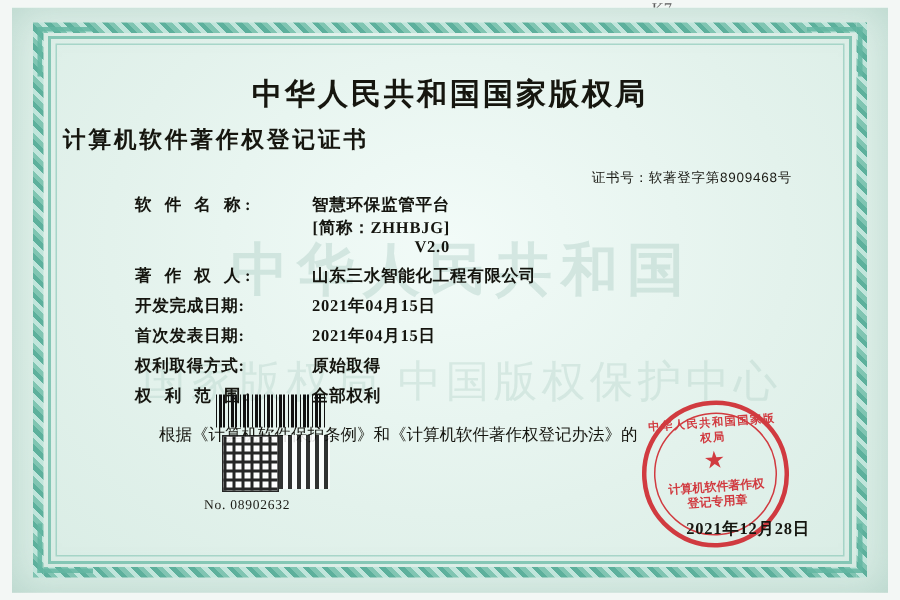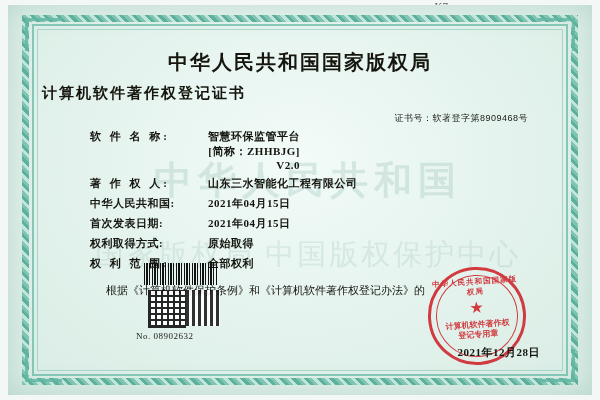--- a/index.html
+++ b/index.html
@@ -352,21 +352,21 @@
             <span class="sub">V2.0</span>
           </div>
         </div>
 
         <div class="row">
           <div class="label">著 作 权 人:</div>
           <div class="value">山东三水智能化工程有限公司</div>
         </div>
 
         <div class="row">
-          <div class="label tight">中华人民共和国:</div>
+          <div class="label tight">开发完成日期:</div>
           <div class="value">2021年04月15日</div>
         </div>
 
         <div class="row">
           <div class="label tight">首次发表日期:</div>
           <div class="value">2021年04月15日</div>
         </div>
 
         <div class="row">
           <div class="label tight">权利取得方式:</div>

